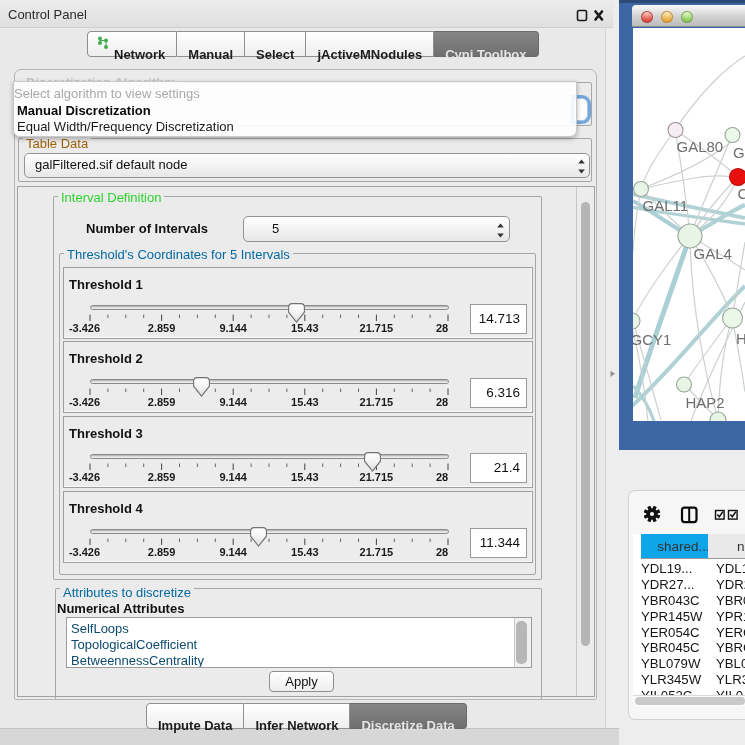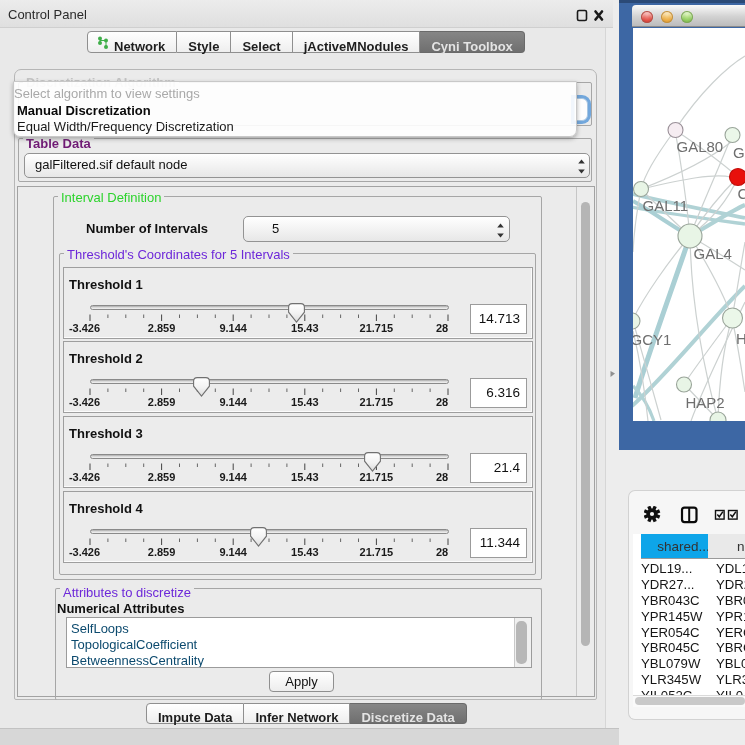--- a/index.html
+++ b/index.html
@@ -6,40 +6,40 @@
 html,body { width:745px; height:745px; background:#ededed; font-family:"Liberation Sans", sans-serif; overflow:hidden; }
 .abs { position:absolute; }
 #stage { position:relative; width:745px; height:745px; }
 
 #titlebar { left:0; top:0; width:613px; height:28px; background:linear-gradient(#ececec,#dfdfdf); border-bottom:1px solid #cfcfcf; }
 #titlebar .t { position:absolute; left:8px; top:7px; font-size:13px; color:#2a2a2a; }
 #winbg { left:0; top:28px; width:606px; height:700px; background:#e9e9e9; border-right:1px solid #d6d6d6; }
 #botstrip { left:0; top:728px; width:619px; height:17px; background:#d7d7d7; border-top:1px solid #c2c2c2; }
 
 .seg { position:absolute; display:flex; height:22px; }
-.seg .tb { height:22px; line-height:21px; font-size:13px; font-weight:bold; color:#1d1d1d; background:linear-gradient(#ffffff,#eeeeee); border:1px solid #8f8f8f; border-left:none; padding:4px 11px; text-align:left; }
+.seg .tb { height:22px; line-height:21px; font-size:13px; font-weight:bold; color:#1d1d1d; background:linear-gradient(#ffffff,#eeeeee); border:1px solid #8f8f8f; border-left:none; padding:12px 11px; text-align:left; }
 .seg .tb:first-child { border-left:1px solid #8f8f8f; border-radius:4px 0 0 4px; }
 .seg .tb:last-child { border-radius:0 4px 4px 0; }
 .seg .sel { background:linear-gradient(#868686,#6f6f6f); color:#e4e4e4; border-color:#6a6a6a; }
 
 #panel { left:14px; top:69px; width:583px; height:631px; border:1px solid #b6b6b6; border-radius:7px 7px 2px 2px; background:#ebebeb; }
 .group { position:absolute; border:1px solid #a6a6a6; border-radius:2px; }
 .glabel { position:absolute; font-size:13px; background:#ebebeb; padding:0 3px; white-space:nowrap; }
 .combo { position:absolute; background:linear-gradient(#ffffff,#e7e7e7); border:1px solid #939393; border-radius:5px; font-size:13px; color:#111; }
 .combo .ct { position:absolute; left:10px; top:3px; }
 .spin { position:absolute; width:9px; }
 
 .tpanel { position:absolute; left:63px; width:470px; height:72px; background:#ececec; border:1px solid #9e9e9e; box-shadow:inset -1px -1px 0 #fbfbfb; }
 .tpanel .tl { position:absolute; left:5px; top:9px; font-weight:bold; font-size:13px; color:#111; }
 .track { position:absolute; left:26px; top:37px; width:359px; height:5px; border:1px solid #8a8a8a; border-radius:3px; background:linear-gradient(#a8a8a8,#d8d8d8 45%,#f3f3f3); }
 .vbox { position:absolute; left:406px; top:36px; width:57px; height:30px; background:#fff; border:1px solid #9b9b9b; font-size:13.5px; color:#111; text-align:right; line-height:28px; padding-right:6px; }
 .ticklbl { position:absolute; top:54px; font-size:11px; font-weight:bold; color:#1a1a1a; transform:translateX(-50%); }
 .thumb { position:absolute; top:34.5px; width:17px; height:20px; }
 
-.blue { color:#6d28d9; }
+.blue { color:#0369a1; }
 .green { color:#2cd32c; }
 #netframe { left:619px; top:0; width:126px; height:450px; background:#3d67a4; }
 #nettop { left:619px; top:0; width:126px; height:3px; background:#2b4a77; }
 #ntitle { left:632px; top:5px; width:113px; height:22px; background:linear-gradient(#fafafa,#d2d2d2 55%,#bcbcbc); border-bottom:1px solid #8b8b8b; border-radius:4px 0 0 0; }
 .light { position:absolute; top:11px; width:12px; height:12px; border-radius:50%; }
 #canvas { left:633px; top:28px; width:112px; height:393px; background:#fff; }
 #tp-bar { left:619px; top:454px; width:126px; height:28px; background:#e4e4e4; }
 #tp-bar .t { position:absolute; left:15px; top:7px; font-size:13px; color:#2a2a2a; }
 #tp-box { left:628px; top:490px; width:117px; height:230px; background:#f6f6f6; border:1px solid #d2d2d2; border-radius:7px 0 0 7px; border-right:none; }
 #tbl { left:633px; top:534px; width:112px; height:173px; background:#fff; overflow:hidden; }
@@ -62,35 +62,35 @@
   </svg>
 
   <div class="seg" style="left:87px;top:31px">
     <div class="tb" style="padding-left:26px;position:relative"><svg style="position:absolute;left:9px;top:4px" width="13" height="14" viewBox="0 0 13 14">
           <circle cx="3" cy="2.5" r="2" fill="#3fae49"></circle>
           <circle cx="3" cy="7" r="2" fill="#3fae49"></circle>
           <circle cx="9" cy="4.5" r="2" fill="#3fae49"></circle>
           <circle cx="9" cy="11" r="2" fill="#3fae49"></circle>
           <path d="M3 2.5 L3 7 M3 4.5 L9 4.5 M9 4.5 L9 11" stroke="#3fae49" stroke-width="1"></path>
         </svg>Network</div>
-    <div class="tb">Style</div>
+    <div class="tb">Manual</div>
     <div class="tb">Select</div>
     <div class="tb">jActiveMNodules</div>
     <div class="tb sel">Cyni Toolbox</div>
   </div>
 
   <div class="abs" id="panel"></div>
 
   <div class="group" style="left:18px;top:82px;width:574px;height:44px"></div>
   <div class="glabel" style="left:23px;top:75px;color:#c3c3c3;font-weight:bold">Discretization Algorithm</div>
 
   <div class="abs" style="left:574px;top:98px;width:14px;height:23px;background:#fdfdfd;border:1px solid #a8c6e2;border-radius:0 6px 6px 0;box-shadow:0 0 0 3px #72a7dc"></div>
 
   <div class="group" style="left:18px;top:138px;width:574px;height:44px"></div>
-  <div class="glabel" style="left:23px;top:136px;color:#701a75;font-weight:bold">Table Data</div>
+  <div class="glabel" style="left:23px;top:136px;color:#a16207;font-weight:normal">Table Data</div>
   <div class="combo" style="left:24px;top:153px;width:566px;height:25px">
       <span class="ct">galFiltered.sif default node</span>
     <svg class="spin" style="left:552px;top:5px" width="8" height="15" viewBox="0 0 8 15">
         <path d="M4 0.5 L7.3 4.5 L0.7 4.5 Z" fill="#333"></path>
         <path d="M4 14.5 L7.3 10.5 L0.7 10.5 Z" fill="#333"></path>
       </svg>
   </div>
 
   <div class="abs" style="left:17px;top:186px;width:578px;height:511px;border:1px solid #a2a2a2;background:#ebebeb"></div>
   <div class="abs" style="left:576px;top:187px;width:18px;height:509px;background:#ececec;border-left:1px solid #c6c6c6"></div>

